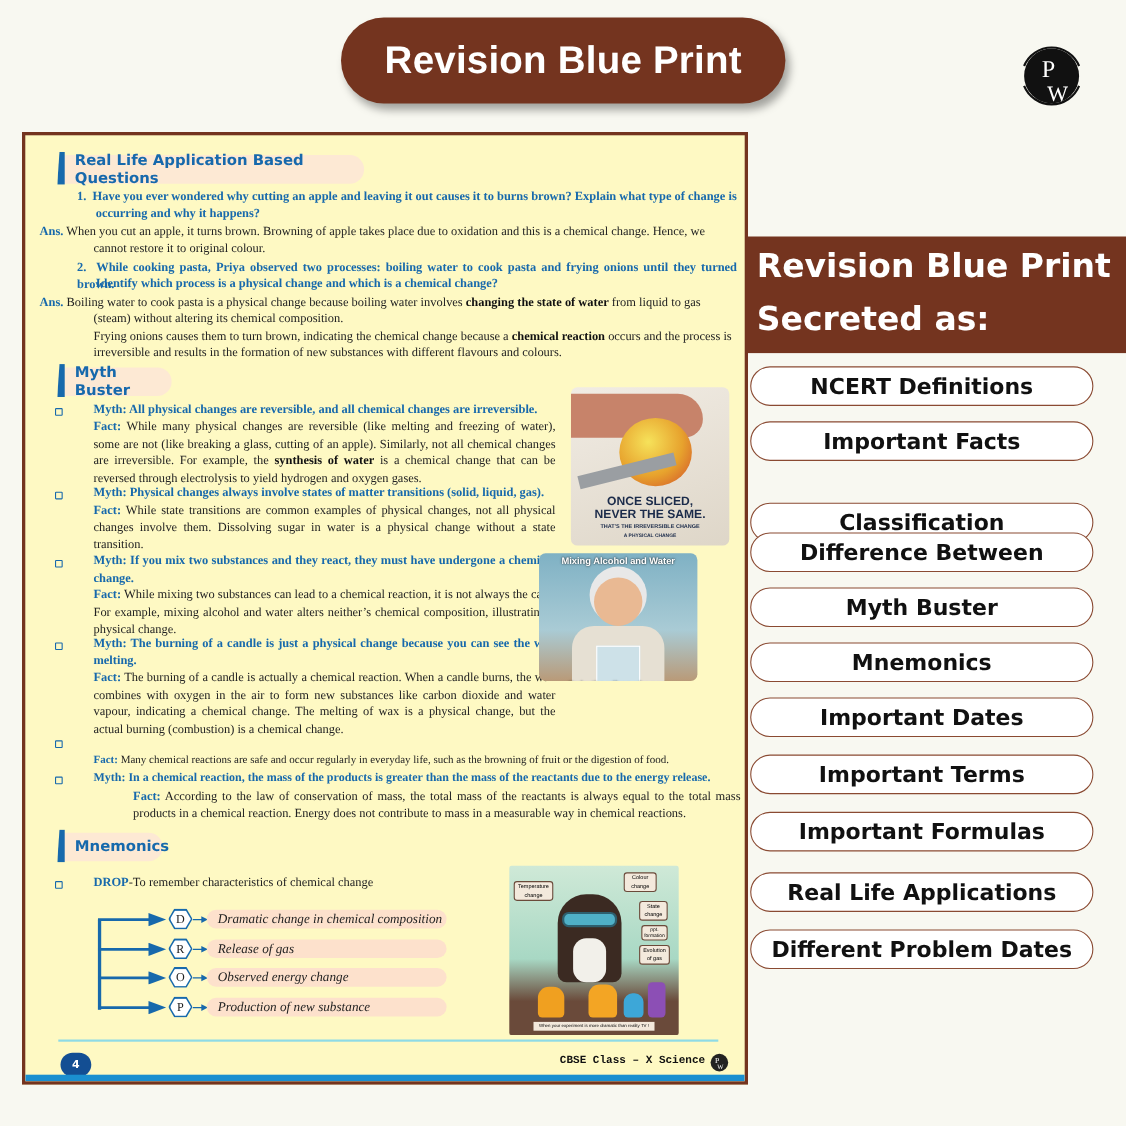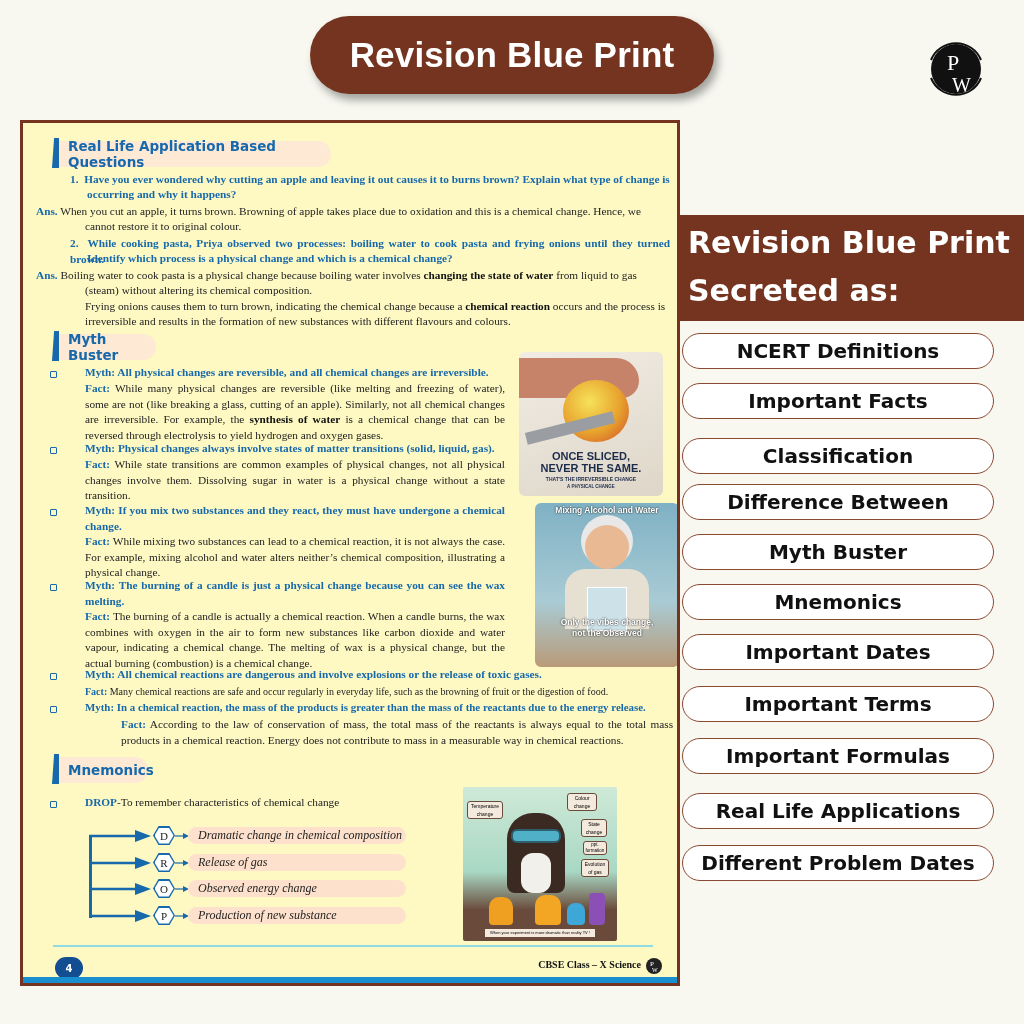--- a/index.html
+++ b/index.html
@@ -67,21 +67,21 @@
 
   .footer-line { position: absolute; left: 30px; top: 822px; width: 600px; height: 2px; background: #8edbe6; }
   .page-num {
     position: absolute; left: 32px; top: 834px; width: 28px; height: 22px;
     background: #134e93; border-radius: 11px; color: #fff;
     font-family: "DejaVu Sans", sans-serif; font-weight: bold; font-size: 10px;
     display: flex; align-items: center; justify-content: center;
   }
   .footer-text {
     position: absolute; right: 36px; top: 836px;
-    font-family: Liberation Serif, serif; font-weight: bold; font-size: 10px; color: #111;
+    font-family: Liberation Mono, monospace; font-weight: bold; font-size: 10px; color: #111;
   }
   .footer-logo { position: absolute; right: 14px; top: 834px; width: 18px; height: 18px; }
   .footer-band { position: absolute; left: 0; right: 0; bottom: 0; height: 6px; background: #1a8fd0; }
 
   .rp-banner {
     position: absolute; left: 678px; top: 215px; width: 346px; height: 106px;
     background: #74341f; color: #fff;
     font-family: "DejaVu Sans", sans-serif; font-weight: bold; font-size: 30px;
     line-height: 48px; padding: 4px 0 0 10px;
   }
@@ -189,24 +189,20 @@
   <div class="t q" style="left:62px; top:455px; width:420px;">
     <span>Myth:</span>
     <span>The burning of a candle is just a physical change because you can see the wax melting.</span>
   </div>
   <div class="t" style="left:62px; top:486px; width:420px;">
     <span class="lbl">Fact:</span>
     <span>The burning of a candle is actually a chemical reaction. When a candle burns, the wax combines with oxygen in the air to form new substances like carbon dioxide and water vapour, indicating a chemical change. The melting of wax is a physical change, but the actual burning (combustion) is a chemical change.</span>
   </div>
 
   <div class="box-bullet" style="left:27px; top:550px;"></div>
-  <div class="t q" style="left:62px; top:544px; width:590px;">
-    <span>Myth:</span>
-    <span>All chemical reactions are dangerous and involve explosions or the release of toxic gases.</span>
-  </div>
   <div class="t" style="left:62px; top:561px; width:600px; font-size:10px;">
     <span class="lbl">Fact:</span>
     <span>Many chemical reactions are safe and occur regularly in everyday life, such as the browning of fruit or the digestion of food.</span>
   </div>
 
   <div class="box-bullet" style="left:27px; top:583px;"></div>
   <div class="t q" style="left:62px; top:577px; width:600px; font-size:10.9px;">
     <span>Myth:</span>
     <span>In a chemical reaction, the mass of the products is greater than the mass of the reactants due to the energy release.</span>
   </div>
@@ -218,21 +214,21 @@
   <div class="img-box" style="left:496px; top:229px; width:144px; height:144px; background:linear-gradient(160deg,#f1ece4,#ded6c8);">
     <div style="position:absolute; left:0; top:6px; width:120px; height:40px; background:#c7836a; border-radius:0 40px 30px 0;"></div>
     <div style="position:absolute; left:44px; top:28px; width:66px; height:62px; border-radius:50%; background:radial-gradient(circle at 40% 35%,#f6e25a,#e7a22d 55%,#d04a2a);"></div>
     <div style="position:absolute; left:6px; top:70px; width:90px; height:12px; background:#9a9ea2; transform:rotate(-14deg);"></div>
     <div class="img-caption" style="top:98px; font-size:11px; color:#1b2b4a; line-height:12px;">ONCE SLICED,</div>
     <div class="img-caption" style="top:110px; font-size:11px; color:#1b2b4a; line-height:12px;">NEVER THE SAME.</div>
     <div class="img-caption" style="top:124px; font-size:5px; color:#1b2b4a;">THAT'S THE IRREVERSIBLE CHANGE</div>
     <div class="img-caption" style="top:132px; font-size:4.5px; color:#1b2b4a;">A PHYSICAL CHANGE</div>
   </div>
 
-  <div class="img-box" style="left:512px; top:380px; width:144px; height:164px; background:linear-gradient(180deg,#7fb1c4,#a9cbd5 60%,#b99a78);">
+  <div class="img-box" style="left:467px; top:380px; width:144px; height:116px; background:linear-gradient(180deg,#7fb1c4,#a9cbd5 60%,#b99a78);">
     <div class="img-caption" style="top:2px; font-size:8.5px; color:#fff; text-shadow:0 0 2px #000;">Mixing Alcohol and Water</div>
     <div style="position:absolute; left:50px; top:22px; width:44px; height:44px; border-radius:50%; background:#e9b993; box-shadow:0 -6px 0 4px #e8e8e8;"></div>
     <div style="position:absolute; left:30px; top:66px; width:84px; height:60px; background:#e6e0d3; border-radius:20px 20px 0 0;"></div>
     <div style="position:absolute; left:52px; top:84px; width:40px; height:44px; background:rgba(200,225,235,0.85); border:1px solid #fff;"></div>
     <div class="img-caption" style="top:114px; font-size:8.5px; color:#fff; text-shadow:0 0 2px #000;">Only the vibes change,</div>
     <div class="img-caption" style="top:125px; font-size:8.5px; color:#fff; text-shadow:0 0 2px #000;">not the Observed</div>
   </div>
 
   <div class="sec-head" style="left:33px; top:634px; width:92px;">
     <span>Mnemonics</span>
@@ -335,21 +331,21 @@
   <div>Revision Blue Print</div>
   <div>Secreted as:</div>
 </div>
 
 <div class="rp-item" style="top:333px;">
     <span>NCERT Definitions</span>
   </div>
 <div class="rp-item" style="top:383px;">
     <span>Important Facts</span>
   </div>
-<div class="rp-item" style="top:438px;">
+<div class="rp-item" style="top:457px;">
     <span>Classification</span>
   </div>
 <div class="rp-item" style="top:484px;">
     <span>Difference Between</span>
   </div>
 <div class="rp-item" style="top:534px;">
     <span>Myth Buster</span>
   </div>
 <div class="rp-item" style="top:584px;">
     <span>Mnemonics</span>

